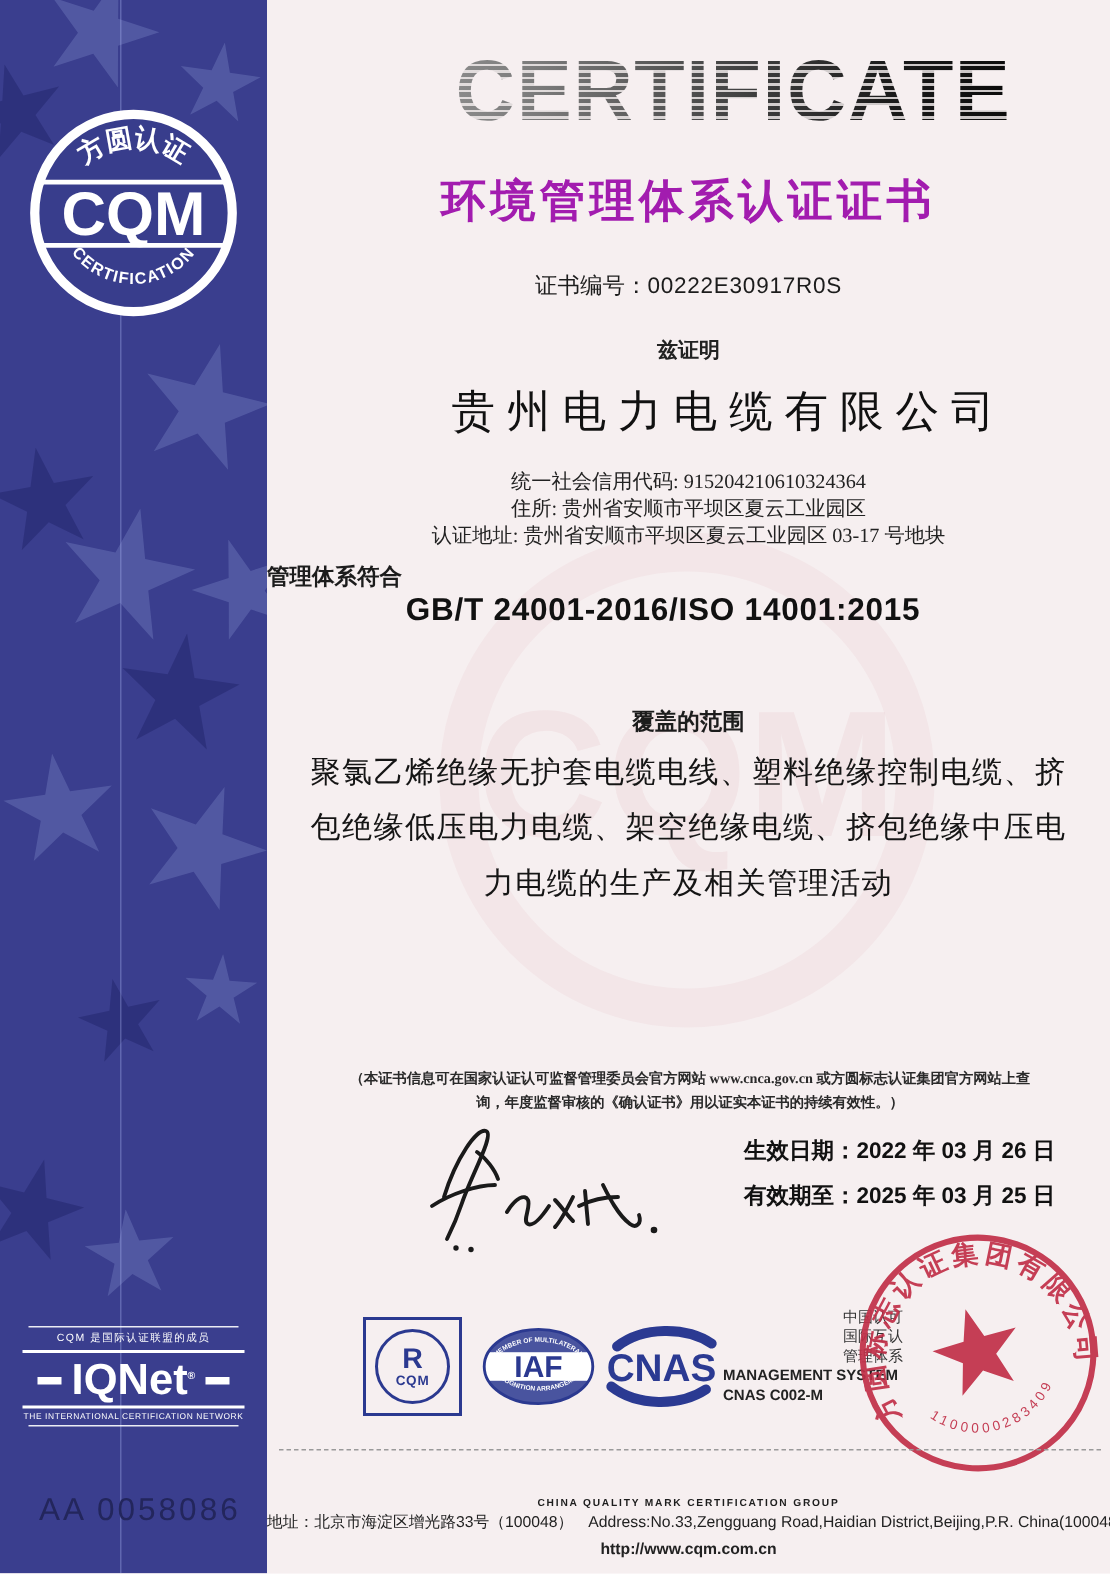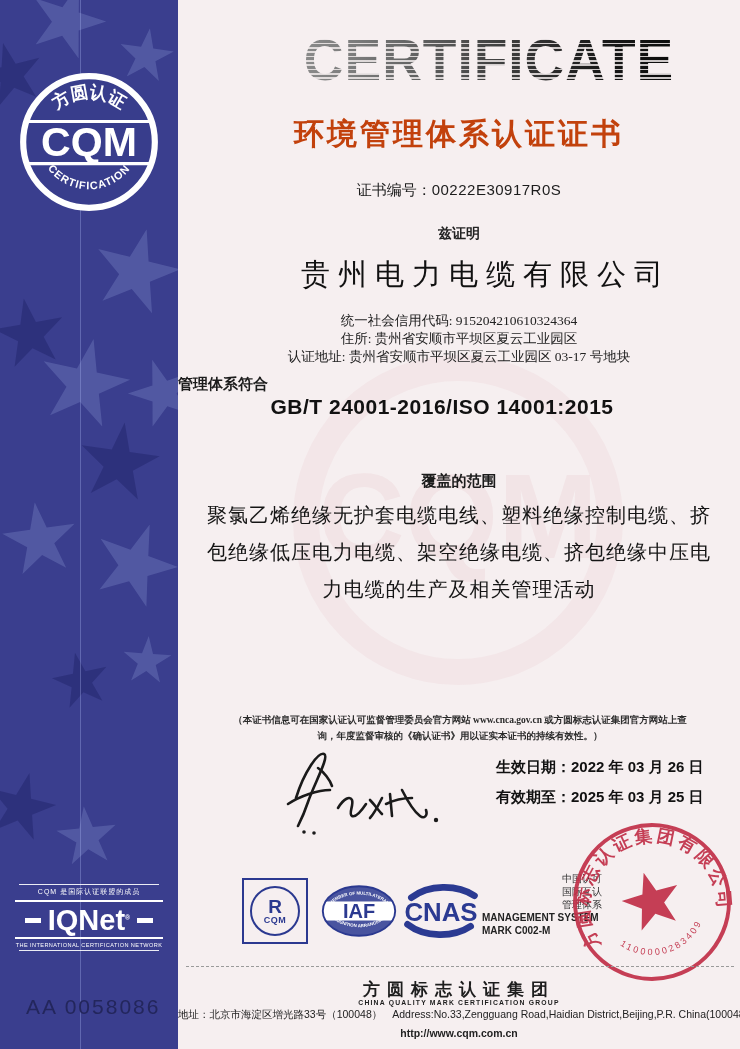--- a/index.html
+++ b/index.html
@@ -33,21 +33,21 @@
 
   .cert-title { position:absolute; top:28px; left:66px; width:490px; text-align:center;
     font-size:55px; font-weight:bold; letter-spacing:1px; transform:scaleY(1.04);
     font-family:"Liberation Sans",sans-serif;
     background:linear-gradient(90deg,#9a9a9a 0%,#7d7d7d 22%,#474747 48%,#1a1a1a 72%,#000 100%);
     -webkit-background-clip:text; background-clip:text; color:transparent;
     -webkit-mask-image:repeating-linear-gradient(to bottom,#000 0 2.6px,rgba(0,0,0,.18) 2.6px 4.2px);
             mask-image:repeating-linear-gradient(to bottom,#000 0 2.6px,rgba(0,0,0,.18) 2.6px 4.2px); }
 
   .cn-title { position:absolute; top:114px; left:0; width:562px; text-align:center;
-    font-size:30px; font-weight:bold; letter-spacing:3px; color:#c2410c; font-family:"Liberation Sans",sans-serif; }
+    font-size:30px; font-weight:bold; letter-spacing:3px; color:#a21caf; font-family:"Liberation Sans",sans-serif; }
 
   .certno { position:absolute; top:181px; left:0; width:562px; text-align:center;
     font-size:15px; font-weight:normal; color:#1c1c1c; }
   .certno .num { font-family:"Liberation Sans",sans-serif; letter-spacing:.5px; }
 
   .certify { position:absolute; top:225px; left:0; width:562px; text-align:center;
     font-size:14px; font-weight:bold; color:#222; font-family:"Liberation Serif",serif; }
 
   .company { position:absolute; top:255px; left:0; width:616px; text-align:center;
     font-size:29px; letter-spacing:8px; color:#111; font-family:"Liberation Serif",serif; }
@@ -266,40 +266,39 @@
         <path d="M10,44 C28,58 58,58 76,46" fill="none" stroke="#2b3a92" stroke-width="7" stroke-linecap="round"></path>
         <text x="45" y="40" text-anchor="middle" font-size="27" font-weight="bold" fill="#2b3a92" font-family="'Liberation Sans',sans-serif">CNAS</text>
       </svg>
     </div>
 
     <div class="accr">
       <div class="cnline">中国认可</div>
       <div class="cnline">国际互认</div>
       <div class="cnline">管理体系</div>
       <div class="enline">MANAGEMENT SYSTEM</div>
-      <div class="enline">MARK C002-M</div>
+      <div class="enline">CNAS C002-M</div>
     </div>
 
     <div class="seal">
       <svg viewBox="0 0 170 170" width="172" height="172">
         <circle cx="85" cy="85" r="76" fill="none" stroke="#c13048" stroke-width="4"></circle>
         <path id="sealArc" d="M 25,112 A 64,64 0 1 1 145,112" fill="none"></path>
         <path id="sealNum" d="M 38,110 A 54,54 0 0 0 132,110" fill="none"></path>
         <text font-size="17.5" font-weight="bold" fill="#c13048" letter-spacing="3" font-family="'Liberation Serif',serif">
           <textPath href="#sealArc" startOffset="50%" text-anchor="middle">方圆标志认证集团有限公司</textPath>
         </text>
         <polygon fill="#c13048" points="85,55 92.1,75.3 113.5,75.7 96.4,88.7 102.6,109.3 85,97 67.4,109.3 73.6,88.7 56.5,75.7 77.9,75.3"></polygon>
         <text font-size="9" fill="#c13048" letter-spacing="2.5" font-family="'Liberation Sans',sans-serif">
           <textPath href="#sealNum" startOffset="50%" text-anchor="middle">1100000283409</textPath>
         </text>
       </svg>
     </div>
 
     <div class="divider"></div>
 
-    <div class="footer-cn">方圆标志认证集团</div>
     <div class="footer-en">CHINA QUALITY MARK CERTIFICATION GROUP</div>
     <div class="footer-addr">
       <span>地址：北京市海淀区增光路33号（100048）</span><span class="gap"></span><span>Address:No.33,Zengguang Road,Haidian District,Beijing,P.R. China(100048)</span>
     </div>
     <div class="footer-url">http://www.cqm.com.cn</div>
   </div>
 </div>
 
 </body></html>

